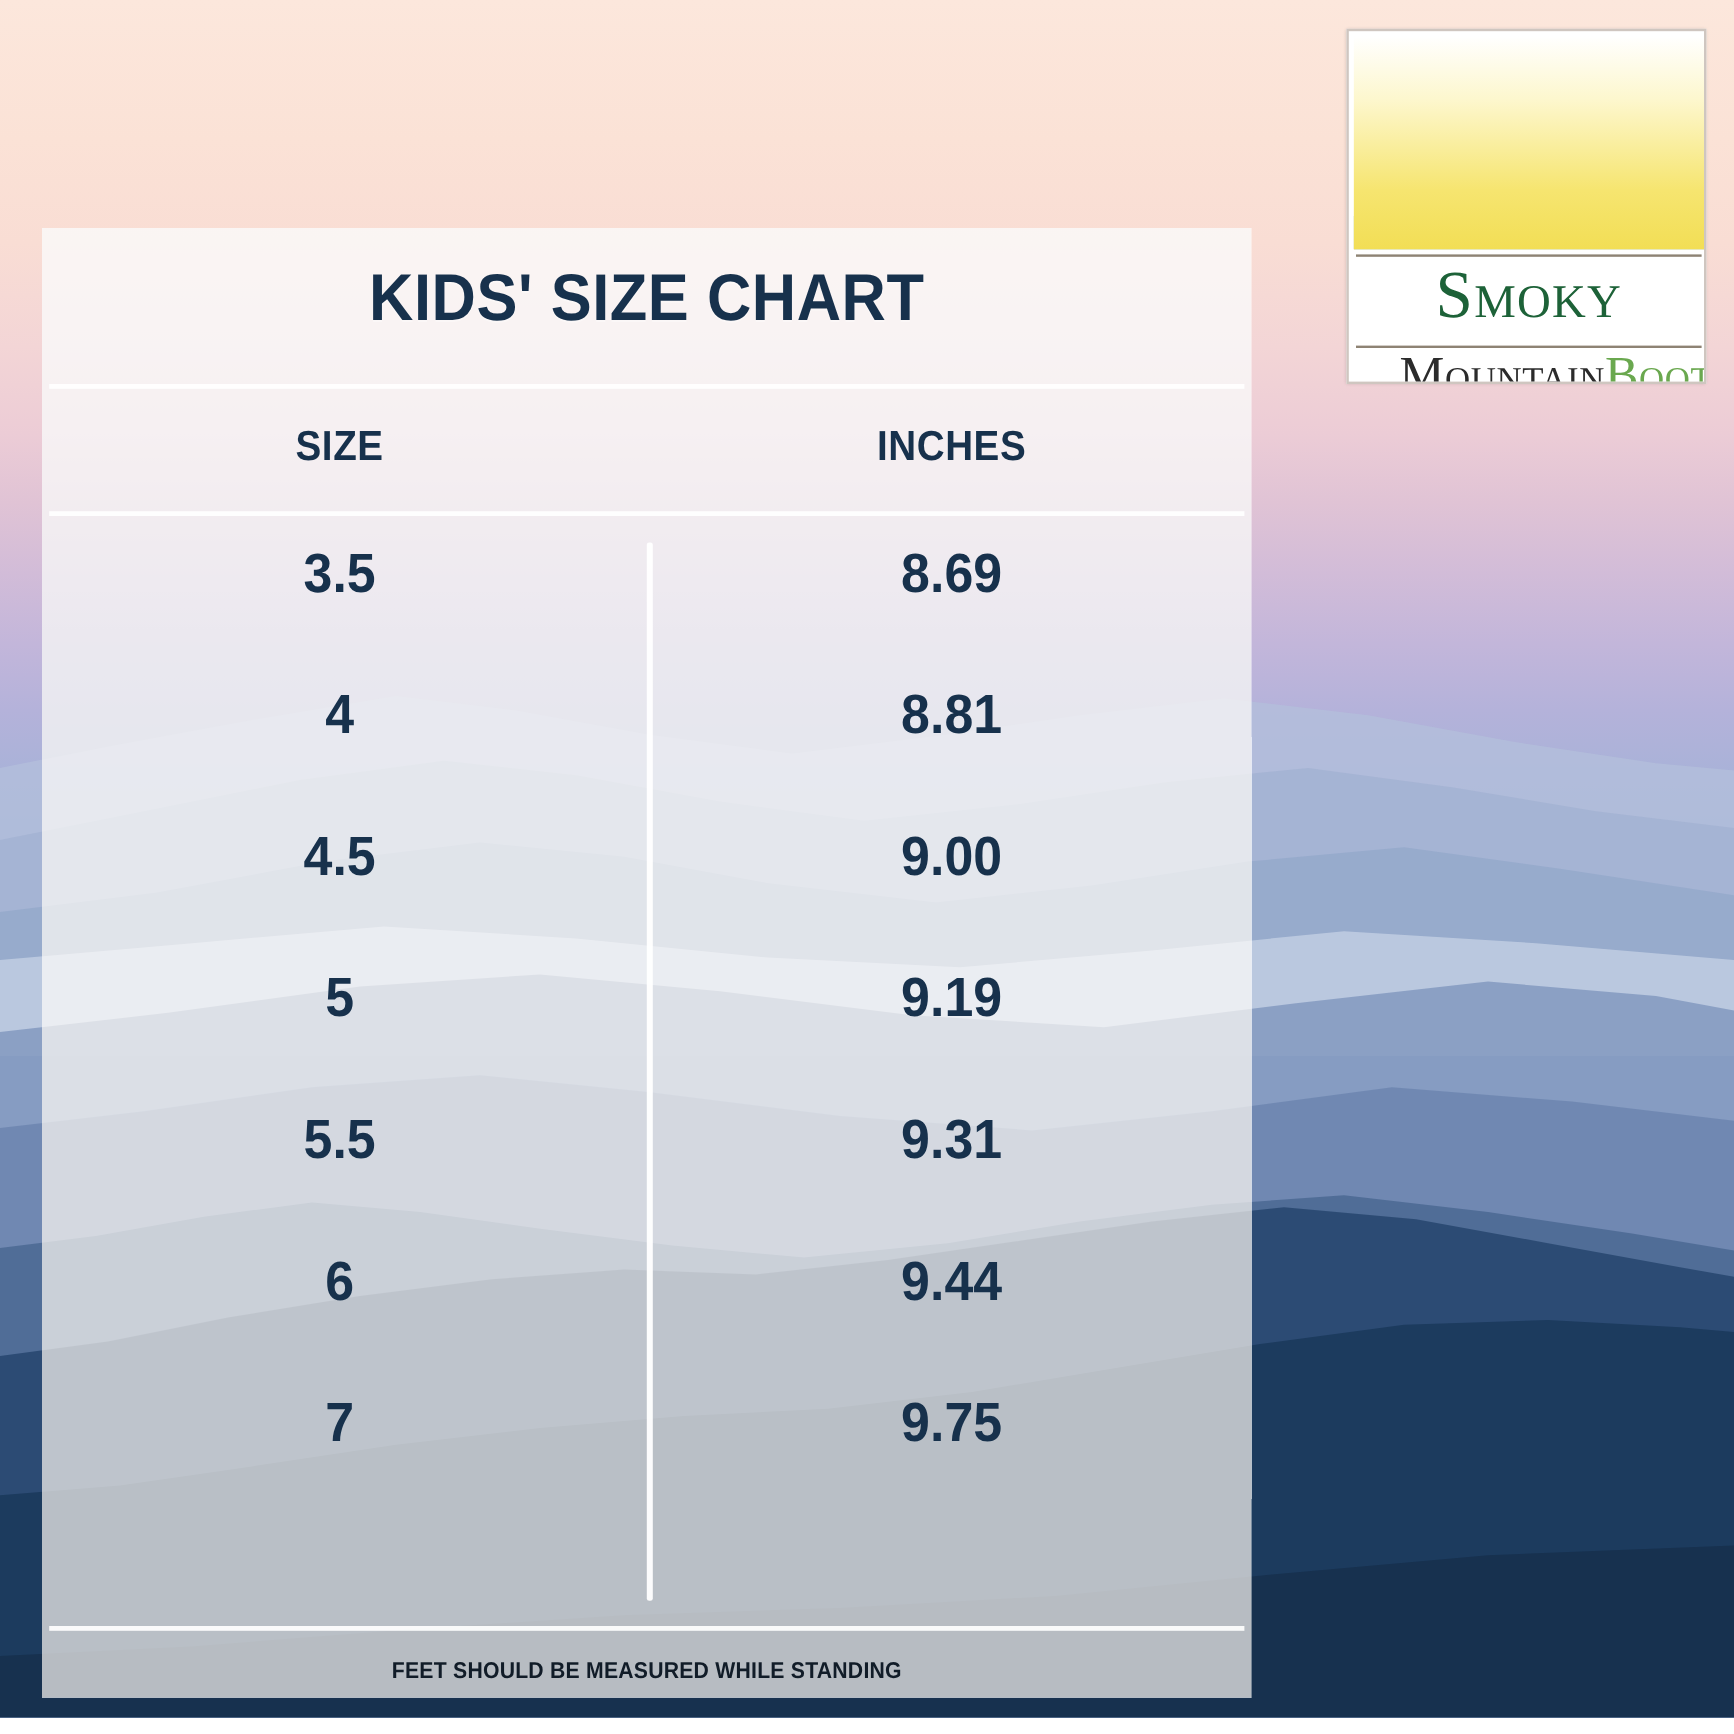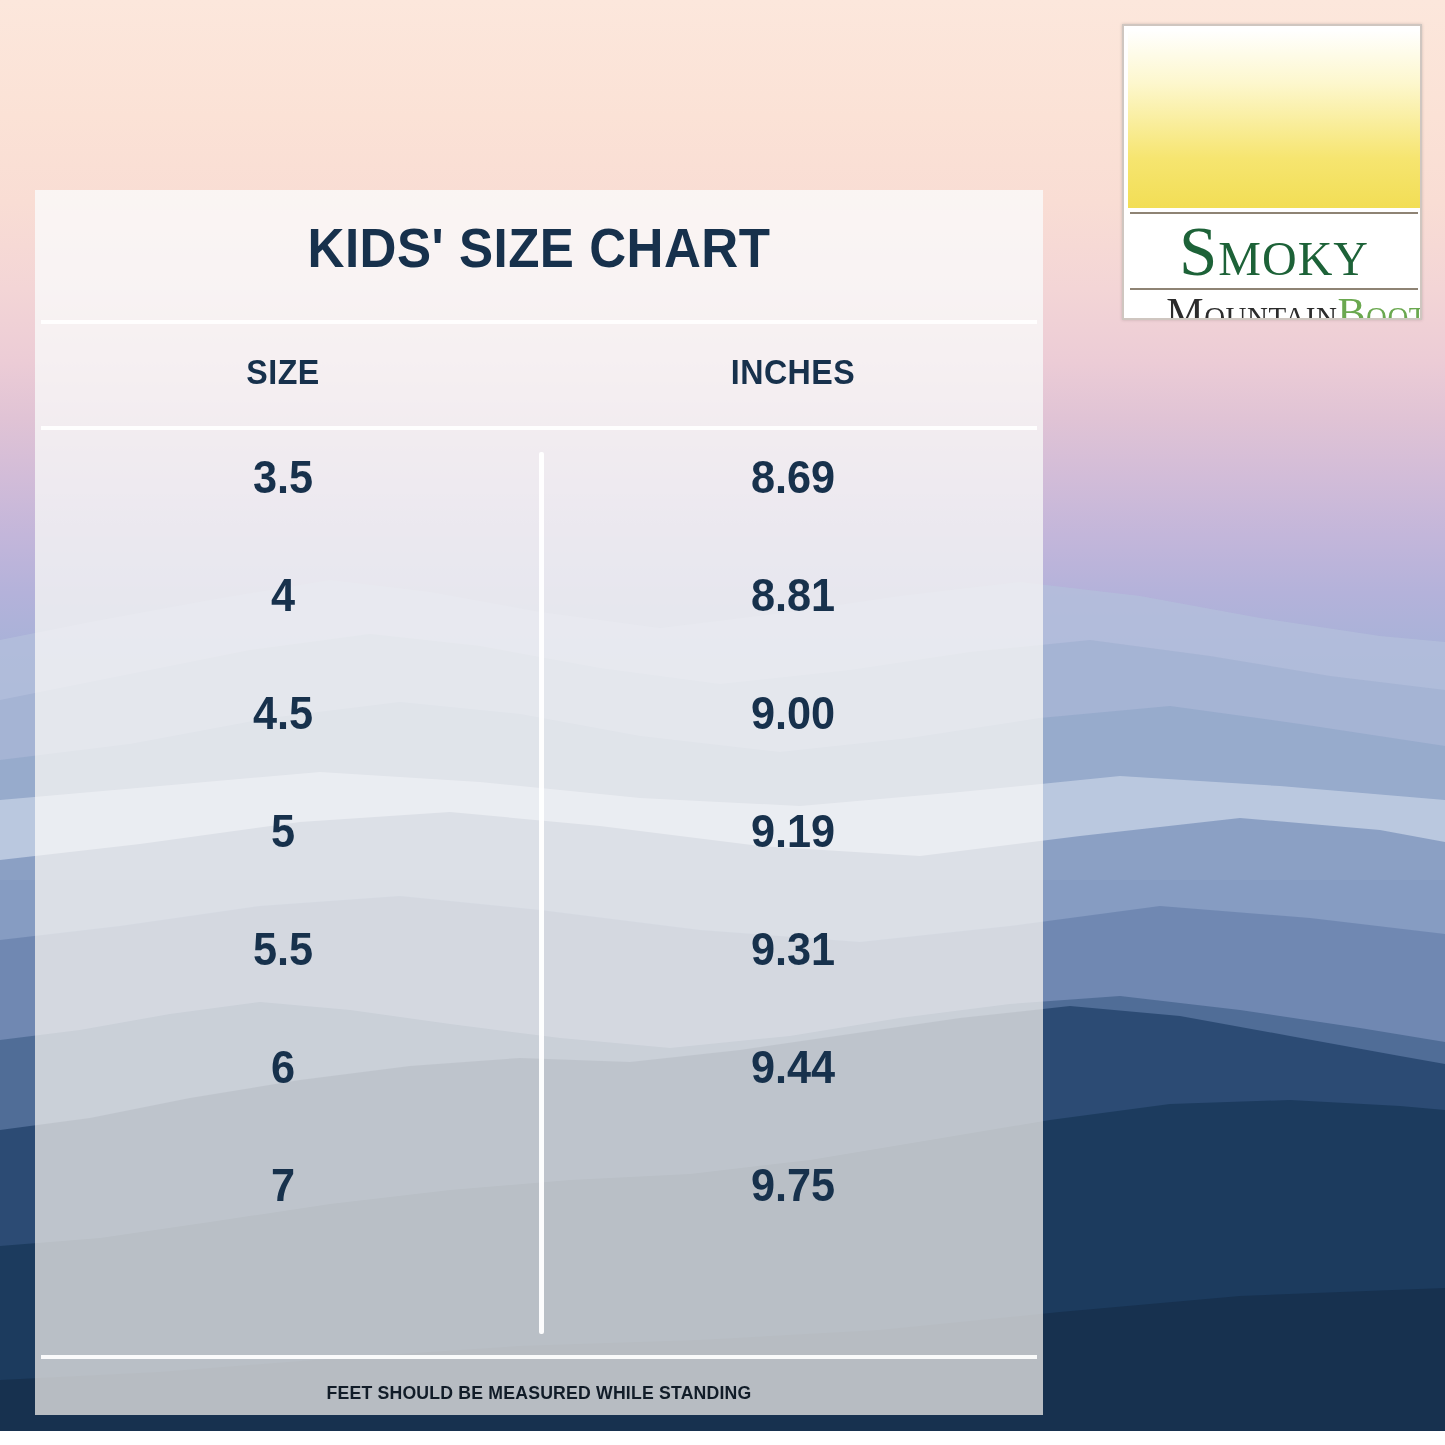--- a/index.html
+++ b/index.html
@@ -139,21 +139,21 @@
     background:linear-gradient(to bottom, #ffffff 0%, #fdf7cd 30%, #f6e570 72%, #f2de55 100%);
   }
   #logo-divider {
     position:absolute; left:6px; top:186px;
     width:288px; height:2px; background:#8e8374;
   }
   #logo-word-smoky {
     position:absolute; left:0; top:192px; width:300px;
     text-align:center;
     font-family:"Liberation Serif", serif;
-    font-size:69px;
+    font-size:56px;
     font-weight:400;
     color:#1d6238;
     font-variant:small-caps;
     letter-spacing:1px;
     line-height:1;
   }
   #logo-divider2 {
     position:absolute; left:6px; top:262px;
     width:288px; height:2px; background:#8e8374;
   }

